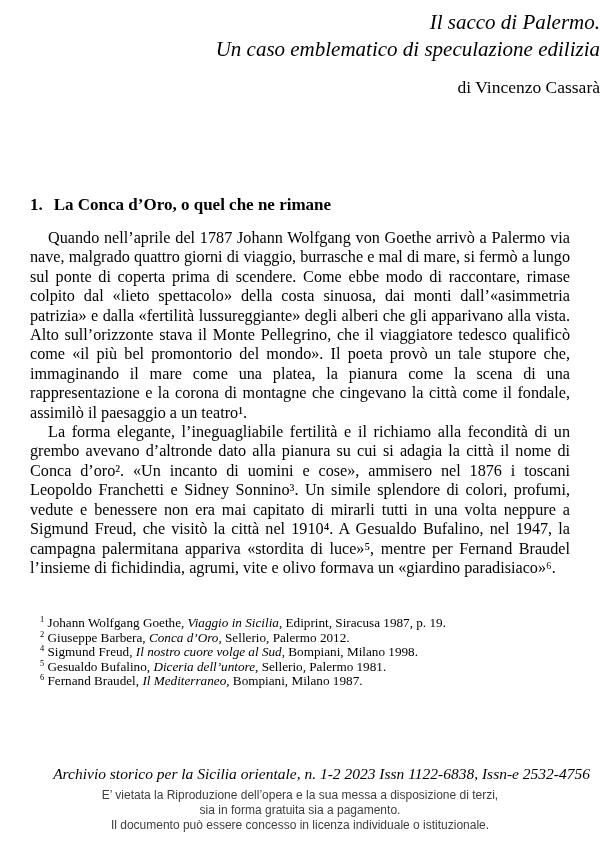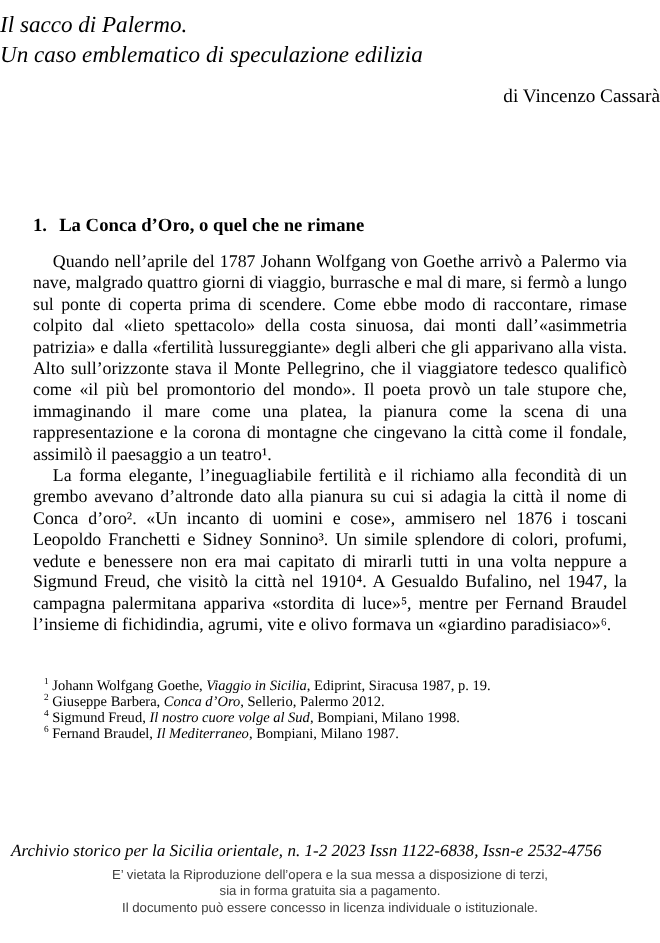--- a/index.html
+++ b/index.html
@@ -14,21 +14,21 @@
     background: #ffffff;
     color: #000000;
     font-family: "Liberation Serif", "DejaVu Serif", serif;
     overflow: hidden;
   }
   .title-block {
     position: absolute;
     top: 9px;
     left: 0;
     width: 100%;
-    text-align: left;
+    text-align: right;
     font-style: italic;
     font-size: 21px;
     line-height: 26.5px;
   }
   .byline {
     position: absolute;
     top: 77px;
     left: 0;
     width: 100%;
     text-align: right;
@@ -78,21 +78,21 @@
   }
   .footnote sup {
     font-size: 0.64em;
     line-height: 0;
   }
   .journal-line {
     position: absolute;
     top: 764px;
     left: 10px;
     right: 10px;
-    text-align: left;
+    text-align: right;
     font-style: italic;
     font-size: 15.5px;
     line-height: 19px;
   }
   .copyright {
     position: absolute;
     top: 788px;
     left: 0;
     width: 100%;
     text-align: center;
@@ -119,20 +119,21 @@
   <div class="bodytext">
     <p class="para">Quando nell’aprile del 1787 Johann Wolfgang von Goethe arrivò a Palermo via nave, malgrado quattro giorni di viaggio, burrasche e mal di mare, si fermò a lungo sul ponte di coperta prima di scendere. Come ebbe modo di raccontare, rimase colpito dal «lieto spettacolo» della costa sinuosa, dai monti dall’«asimmetria patrizia» e dalla «fertilità lussureggiante» degli alberi che gli apparivano alla vista. Alto sull’orizzonte stava il Monte Pellegrino, che il viaggiatore tedesco qualificò come «il più bel promontorio del mondo». Il poeta provò un tale stupore che, immaginando il mare come una platea, la pianura come la scena di una rappresentazione e la corona di montagne che cingevano la città come il fondale, assimilò il paesaggio a un teatro¹.</p>
     <p class="para">La forma elegante, l’ineguagliabile fertilità e il richiamo alla fecondità di un grembo avevano d’altronde dato alla pianura su cui si adagia la città il nome di Conca d’oro². «Un incanto di uomini e cose», ammisero nel 1876 i toscani Leopoldo Franchetti e Sidney Sonnino³. Un simile splendore di colori, profumi, vedute e benessere non era mai capitato di mirarli tutti in una volta neppure a Sigmund Freud, che visitò la città nel 1910⁴. A Gesualdo Bufalino, nel 1947, la campagna palermitana appariva «stordita di luce»⁵, mentre per Fernand Braudel l’insieme di fichidindia, agrumi, vite e olivo formava un «giardino paradisiaco»⁶.</p>
   </div>
 
   <div class="notes">
     <div id="footnotes">
         <div class="footnote"><sup>1</sup> <span>Johann Wolfgang Goethe, </span><i>Viaggio in Sicilia</i><span>, Ediprint, Siracusa 1987, p. 19.</span></div>
         <div class="footnote"><sup>2</sup> <span>Giuseppe Barbera, </span><i>Conca d’Oro</i><span>, Sellerio, Palermo 2012.</span></div>
         <div class="footnote"><sup>4</sup> <span>Sigmund Freud, </span><i>Il nostro cuore volge al Sud</i><span>, Bompiani, Milano 1998.</span></div>
+        <div class="footnote"><sup>5</sup> <span>Gesualdo Bufalino, </span><i>Diceria dell’untore</i><span>, Sellerio, Palermo 1981.</span></div>
         <div class="footnote"><sup>6</sup> <span>Fernand Braudel, </span><i>Il Mediterraneo</i><span>, Bompiani, Milano 1987.</span></div>
       </div>
   </div>
 
   <div class="journal-line">Archivio storico per la Sicilia orientale, n. 1-2 2023 Issn 1122-6838, Issn-e 2532-4756</div>
 
   <div class="copyright">
     <div>E’ vietata la Riproduzione dell’opera e la sua messa a disposizione di terzi,</div>
     <div>sia in forma gratuita sia a pagamento.</div>
     <div>Il documento può essere concesso in licenza individuale o istituzionale.</div>

